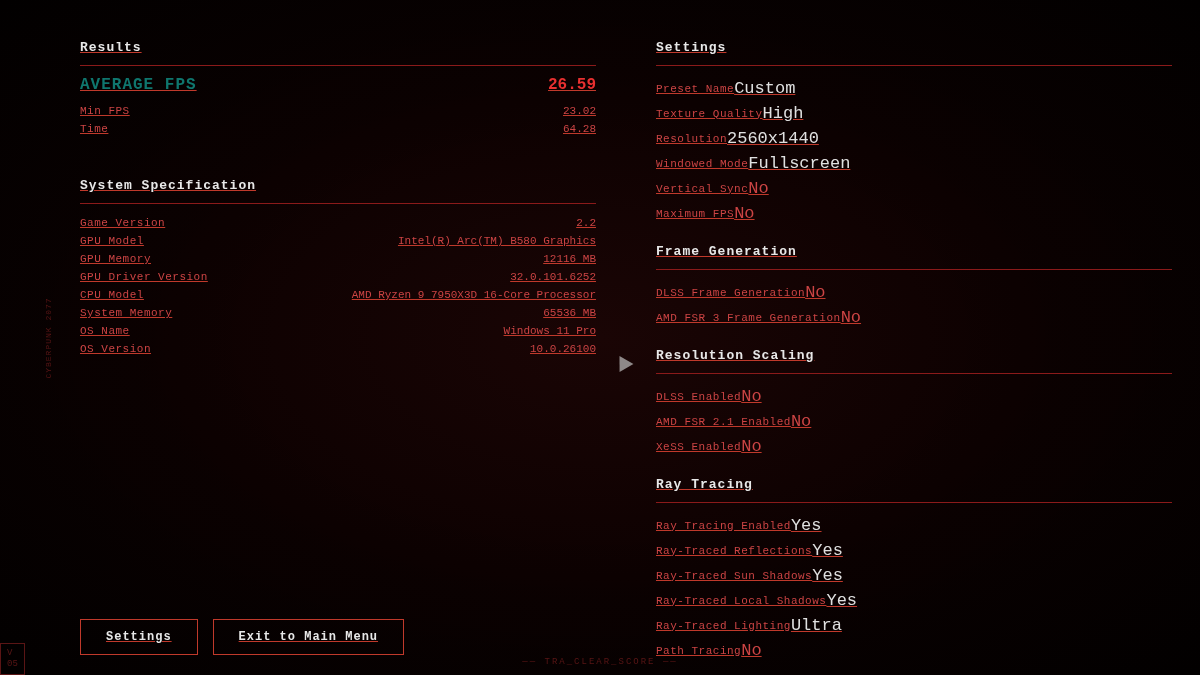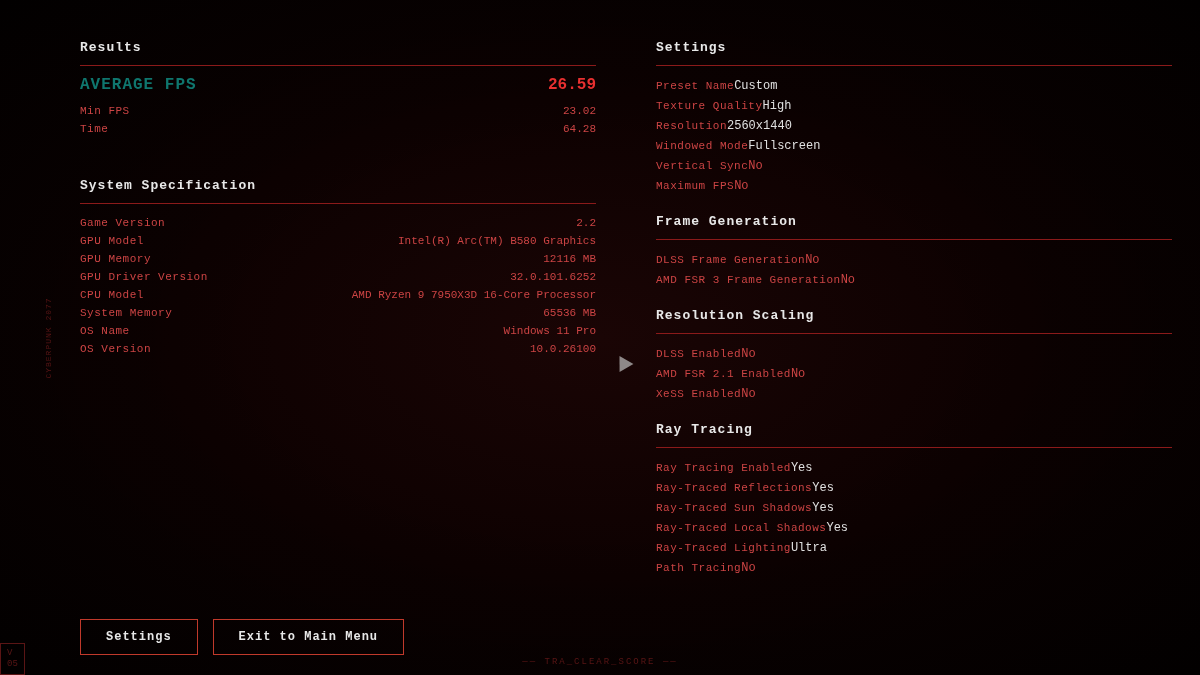--- a/index.html
+++ b/index.html
@@ -26,20 +26,21 @@
     }
 
     .main-container {
       position: relative;
       z-index: 1;
       display: flex;
       width: 100%;
       height: 100%;
       padding: 30px 28px 20px 80px;
       gap: 60px;
+      text-decoration: underline;
     }
 
     
     .left-panel {
       flex: 1;
       display: flex;
       flex-direction: column;
       gap: 0;
     }
 
@@ -163,21 +164,21 @@
       padding: 3px 0;
     }
 
     .settings-label {
       font-size: 11px;
       color: #cc4444;
       letter-spacing: 0.5px;
     }
 
     .settings-value {
-      font-size: 12px;
+      font-size: 17px;
       color: #cc4444;
     }
 
     .settings-value.highlight {
       color: #e0e0e0;
     }
 
     
     .bottom-bar {
       position: absolute;

